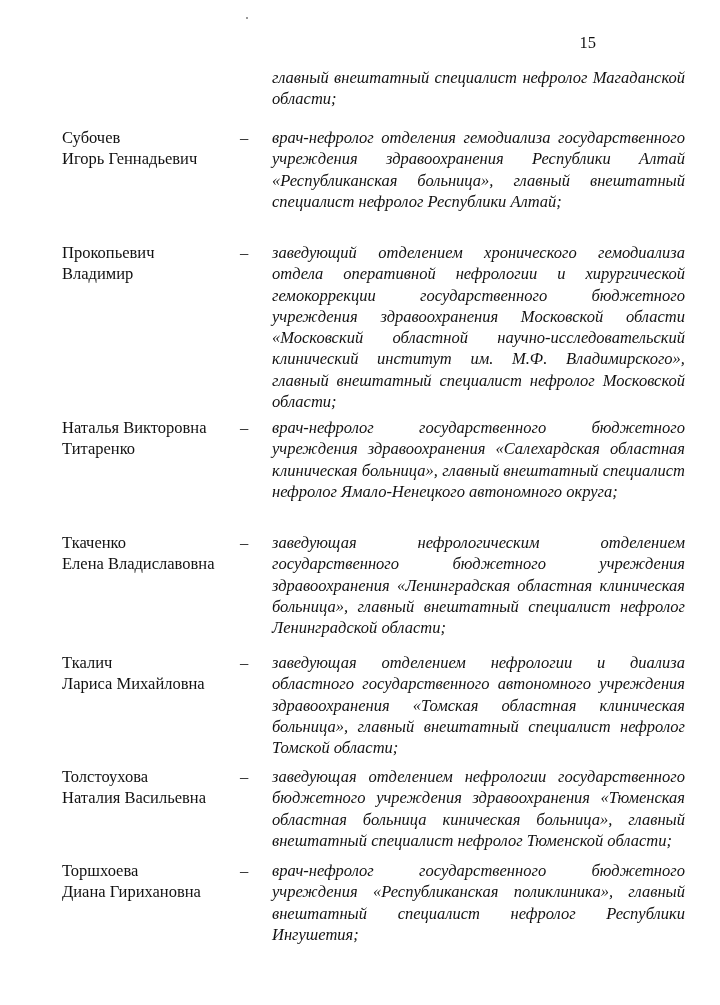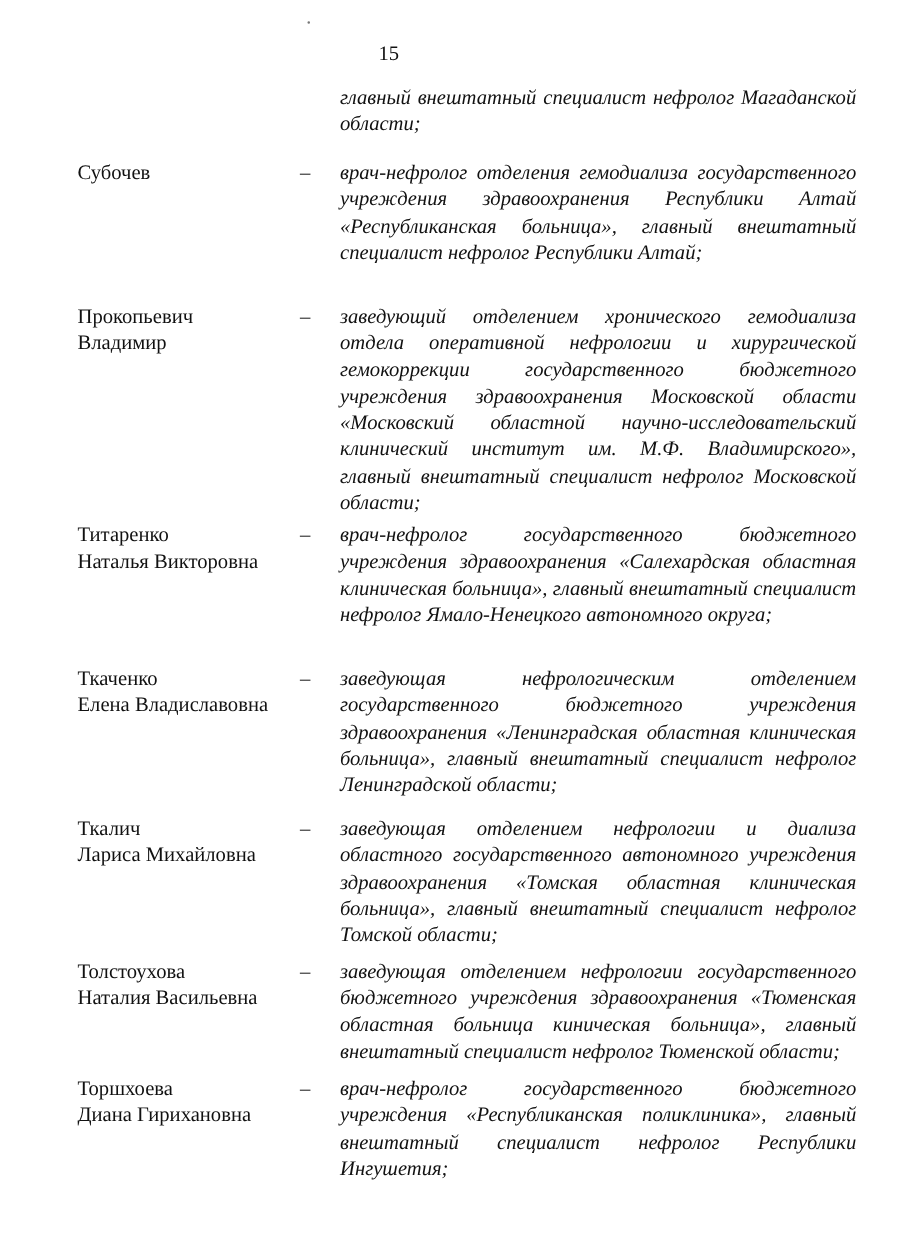--- a/index.html
+++ b/index.html
@@ -1,18 +1,18 @@
 <!DOCTYPE html>
 <html><head>
 <meta charset="utf-8">
 <style>
   html, body { margin: 0; padding: 0; background: #ffffff; }
   body { width: 720px; height: 1005px; position: relative; overflow: hidden;
          font-family: "Liberation Serif", "DejaVu Serif", serif; color: #111; }
-  .page-number { position: absolute; top: 33px; left: 0; width: 596px; text-align: center;
+  .page-number { position: absolute; top: 33px; left: 0; width: 596px; text-align: right;
                  font-size: 16.5px; padding-left: 26px; box-sizing: border-box; }
   .entry { position: absolute; left: 62px; width: 622px; font-size: 16.5px; line-height: 21.3px; }
   .name { position: absolute; left: 0; top: 0; width: 175px; }
   .name span { display: block; }
   .dash { position: absolute; left: 178px; top: 0; }
   .desc { position: absolute; left: 210px; top: 0; width: 413px; text-align: justify; text-align-last: left; font-style: italic; }
   .speck { position: absolute; width: 2px; height: 2px; background: #777; border-radius: 1px; }
 </style>
 </head>
 <body>
@@ -21,38 +21,39 @@
 
 <div class="page-number">15</div>
 
 <div class="entry" style="top:67px;">
   <div class="desc">главный внештатный специалист нефролог Магаданской области;</div>
 </div>
 
 <div class="entry" style="top:127px;">
   <div class="name">
     <span>Субочев</span>
+    <span>Игорь Геннадьевич</span>
   </div>
   <div class="dash">–</div>
   <div class="desc">врач-нефролог отделения гемодиализа государственного учреждения здравоохранения Республики Алтай «Республиканская больница», главный внештатный специалист нефролог Республики Алтай;</div>
 </div>
 
 <div class="entry" style="top:242px;">
   <div class="name">
     <span>Прокопьевич</span>
     <span>Владимир</span>
   </div>
   <div class="dash">–</div>
   <div class="desc">заведующий отделением хронического гемодиализа отдела оперативной нефрологии и хирургической гемокоррекции государственного бюджетного учреждения здравоохранения Московской области «Московский областной научно-исследовательский клинический институт им. М.Ф. Владимирского», главный внештатный специалист нефролог Московской области;</div>
 </div>
 
 <div class="entry" style="top:417px;">
   <div class="name">
+    <span>Наталья Викторовна</span>
     <span>Титаренко</span>
-    <span>Наталья Викторовна</span>
   </div>
   <div class="dash">–</div>
   <div class="desc">врач-нефролог государственного бюджетного учреждения здравоохранения «Салехардская областная клиническая больница», главный внештатный специалист нефролог Ямало-Ненецкого автономного округа;</div>
 </div>
 
 <div class="entry" style="top:532px;">
   <div class="name">
     <span>Ткаченко</span>
     <span>Елена Владиславовна</span>
   </div>

